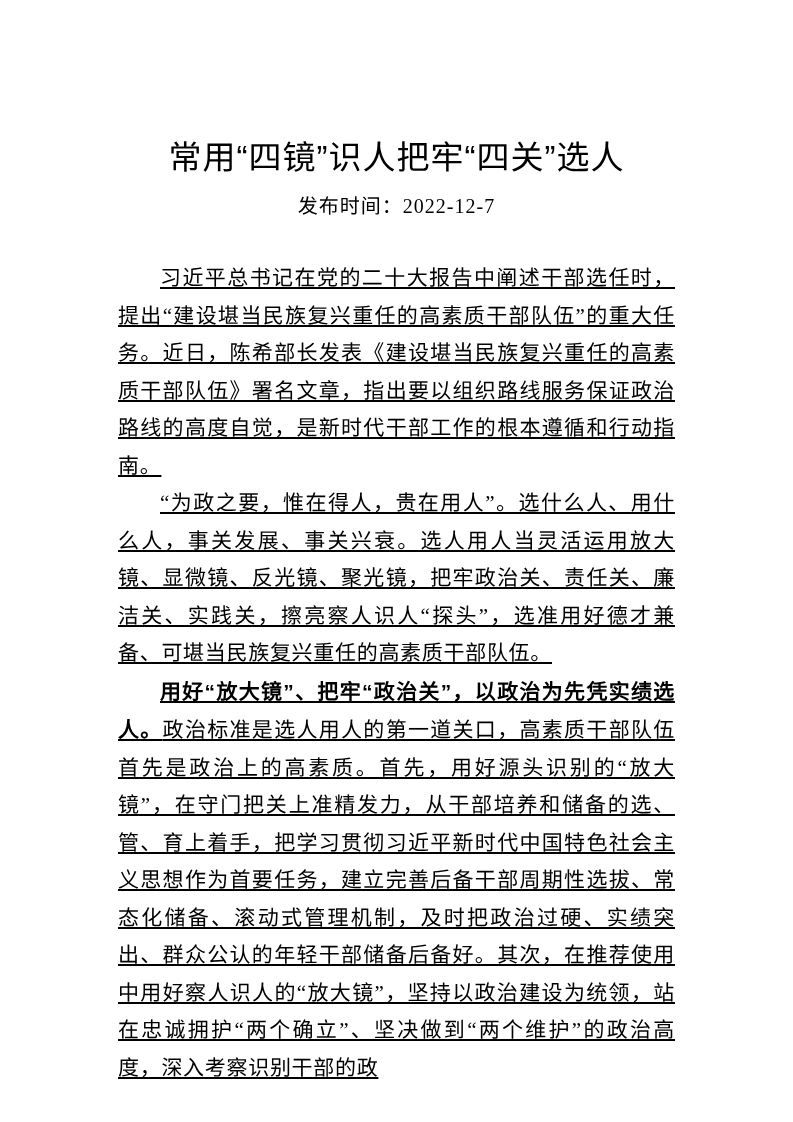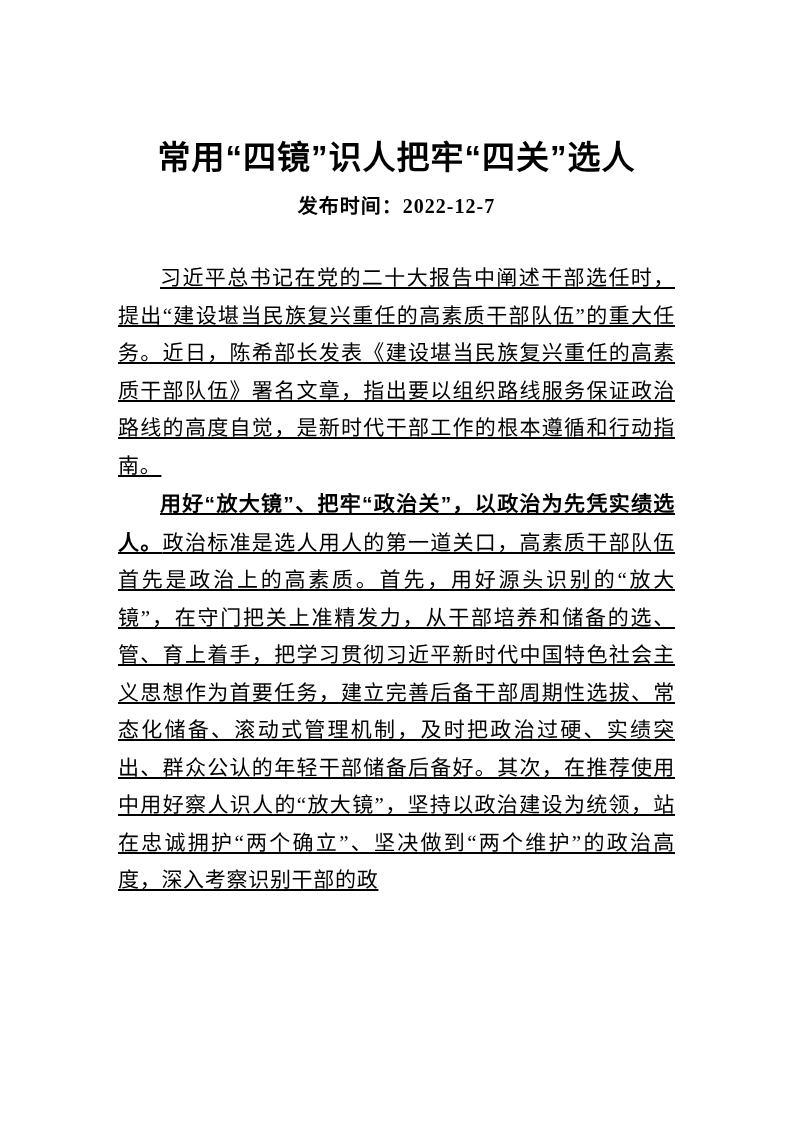--- a/index.html
+++ b/index.html
@@ -17,31 +17,31 @@
     box-sizing: border-box;
     padding: 0 118px;
     overflow: hidden;
     font-family: "Liberation Serif", serif;
   }
   .title {
     margin: 0;
     padding-top: 138px;
     text-align: center;
     font-family: "Liberation Sans", sans-serif;
-    font-weight: 700;
+    font-weight: 400;
     font-size: 33px;
     line-height: 40px;
     letter-spacing: 1px;
     color: #000000;
   }
   .subtitle {
     margin-top: 15px;
     text-align: center;
     font-family: "Liberation Serif", serif;
-    font-weight: 700;
+    font-weight: 400;
     font-size: 20px;
     line-height: 27px;
     letter-spacing: 1px;
     color: #000000;
   }
   .article {
     margin-top: 40px;
     font-size: 21px;
     line-height: 37.5px;
     letter-spacing: 0.7px;
@@ -64,16 +64,17 @@
 <body>
 
 <div class="page">
   <h1 class="title">常用“四镜”识人把牢“四关”选人</h1>
 
   <div class="subtitle">发布时间：2022-12-7</div>
 
   <div class="article">
     <p class="para"><span>习近平总书记在党的二十大报告中阐述干部选任时，提出“建设堪当民族复兴重任的高素质干部队伍”的重大任务。近日，陈希部长发表《建设堪当民族复兴重任的高素质干部队伍》署名文章，指出要以组织路线服务保证政治路线的高度自觉，是新时代干部工作的根本遵循和行动指南。</span></p>
 
+    <p class="para"><span>“为政之要，惟在得人，贵在用人”。选什么人、用什么人，事关发展、事关兴衰。选人用人当灵活运用放大镜、显微镜、反光镜、聚光镜，把牢政治关、责任关、廉洁关、实践关，擦亮察人识人“探头”，选准用好德才兼备、可堪当民族复兴重任的高素质干部队伍。</span></p>
 
     <p class="para"><b class="lead">用好“放大镜”、把牢“政治关”，以政治为先凭实绩选人。</b><span>政治标准是选人用人的第一道关口，高素质干部队伍首先是政治上的高素质。首先，用好源头识别的“放大镜”，在守门把关上准精发力，从干部培养和储备的选、管、育上着手，把学习贯彻习近平新时代中国特色社会主义思想作为首要任务，建立完善后备干部周期性选拔、常态化储备、滚动式管理机制，及时把政治过硬、实绩突出、群众公认的年轻干部储备后备好。其次，在推荐使用中用好察人识人的“放大镜”，坚持以政治建设为统领，站在忠诚拥护“两个确立”、坚决做到“两个维护”的政治高度，深入考察识别干部的政</span></p>
   </div>
 </div>
 
 </body></html>

